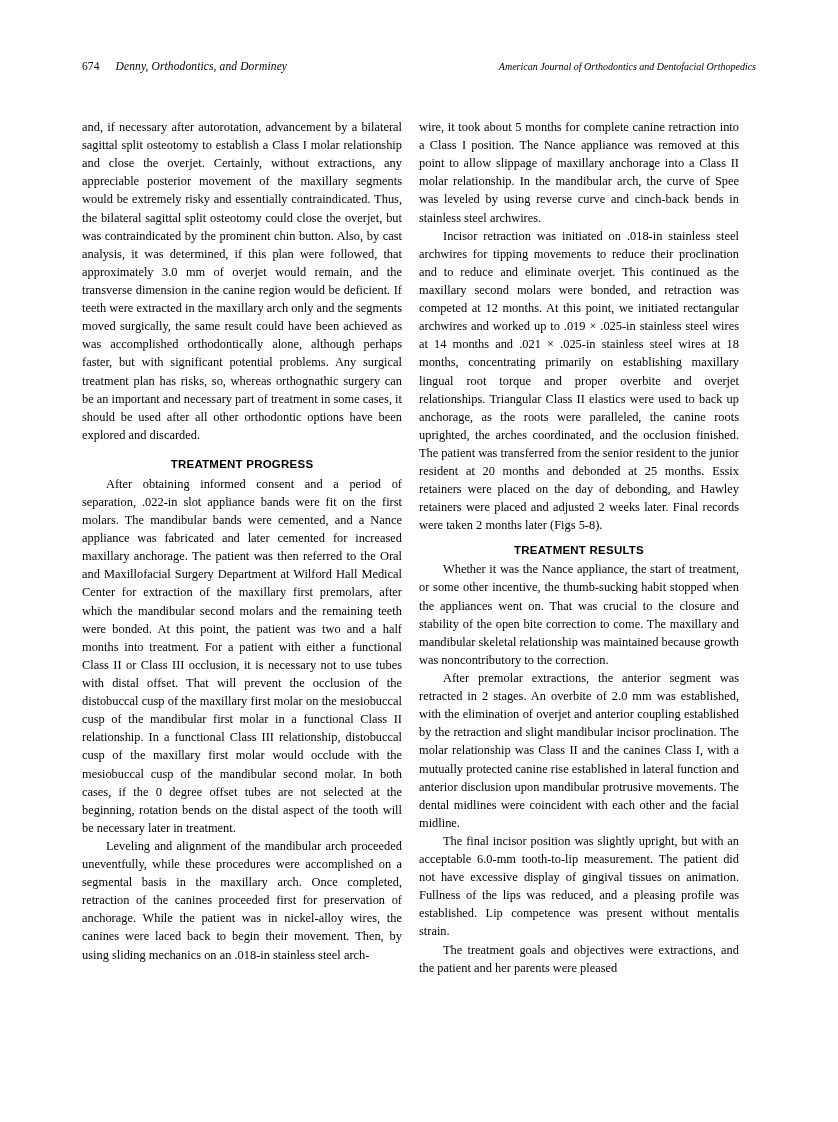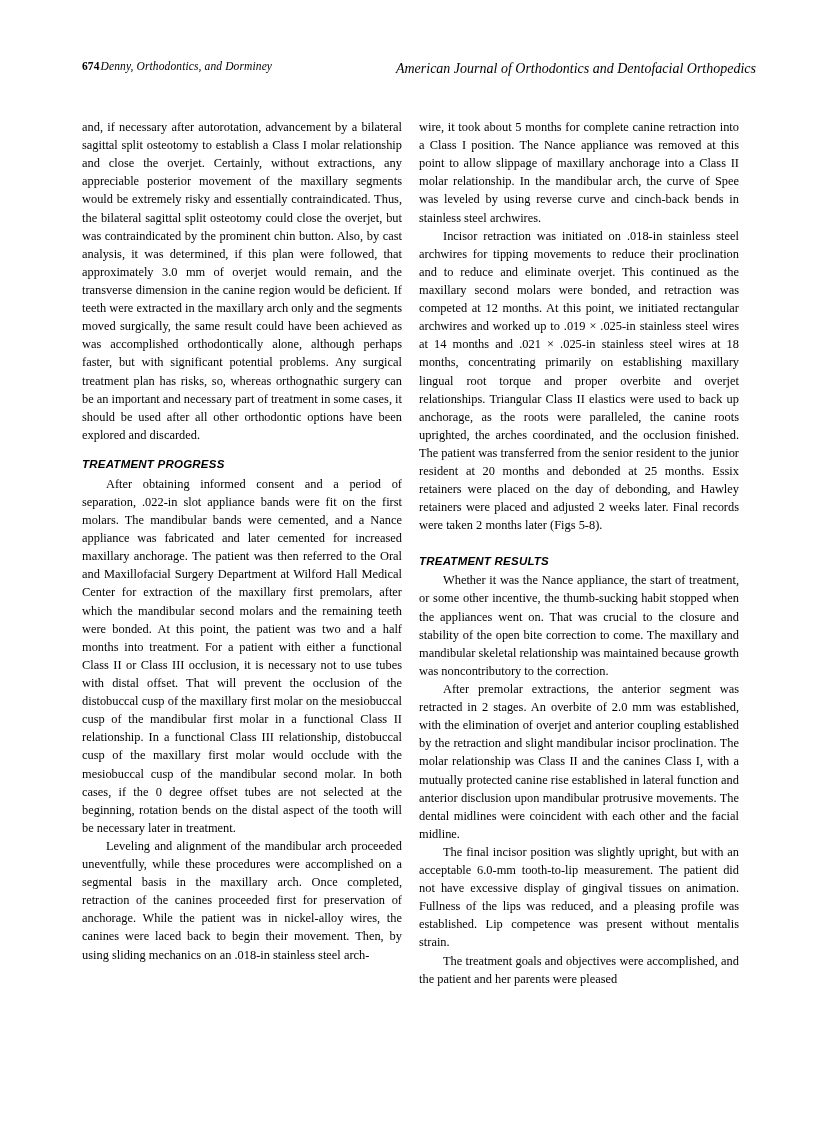--- a/index.html
+++ b/index.html
@@ -26,25 +26,25 @@
     justify-content: space-between;
     align-items: flex-start;
   }
   .header-left {
     font-size: 11.5px;
     font-style: italic;
     letter-spacing: 0.01em;
   }
   .header-left .pageno {
     font-style: normal;
-    font-weight: bold;
-    margin-right: 1px;
+    font-weight: normal;
+    margin-right: 16px;
   }
   .header-right {
-    font-size: 14px;
+    font-size: 10px;
     font-style: italic;
     text-align: right;
     line-height: 1.35;
   }
   .columns {
     position: absolute;
     top: 118px;
     left: 82px;
     right: 82px;
     display: flex;
@@ -64,26 +64,25 @@
   }
   .col p.noindent {
     text-indent: 0;
   }
   .section-head {
     margin: 12px 0 2px 0;
     font-family: "Liberation Sans", sans-serif;
     font-size: 11.5px;
     font-weight: bold;
     letter-spacing: 0.02em;
-    text-align: left;
+    text-align: center;
     text-indent: 0;
-    font-style: italic;
   }
   .section-head.tight {
-    margin-top: 18px;
+    margin-top: 7px;
   }
 </style>
 </head>
 <body>
 
 <div class="page">
 
   <div class="header">
     <div class="header-left">
       <span class="pageno">674</span><span>Denny, Orthodontics, and Dorminey</span>
@@ -102,17 +101,17 @@
       <p>Leveling and alignment of the mandibular arch proceeded uneventfully, while these procedures were accomplished on a segmental basis in the maxillary arch. Once completed, retraction of the canines proceeded first for preservation of anchorage. While the patient was in nickel-alloy wires, the canines were laced back to begin their movement. Then, by using sliding mechanics on an .018-in stainless steel arch-</p>
     </div>
 
     <div class="col">
       <p class="noindent">wire, it took about 5 months for complete canine retraction into a Class I position. The Nance appliance was removed at this point to allow slippage of maxillary anchorage into a Class II molar relationship. In the mandibular arch, the curve of Spee was leveled by using reverse curve and cinch-back bends in stainless steel archwires.</p>
       <p>Incisor retraction was initiated on .018-in stainless steel archwires for tipping movements to reduce their proclination and to reduce and eliminate overjet. This continued as the maxillary second molars were bonded, and retraction was competed at 12 months. At this point, we initiated rectangular archwires and worked up to .019 × .025-in stainless steel wires at 14 months and .021 × .025-in stainless steel wires at 18 months, concentrating primarily on establishing maxillary lingual root torque and proper overbite and overjet relationships. Triangular Class II elastics were used to back up anchorage, as the roots were paralleled, the canine roots uprighted, the arches coordinated, and the occlusion finished. The patient was transferred from the senior resident to the junior resident at 20 months and debonded at 25 months. Essix retainers were placed on the day of debonding, and Hawley retainers were placed and adjusted 2 weeks later. Final records were taken 2 months later (Figs 5-8).</p>
       <h2 class="section-head tight">TREATMENT RESULTS</h2>
       <p>Whether it was the Nance appliance, the start of treatment, or some other incentive, the thumb-sucking habit stopped when the appliances went on. That was crucial to the closure and stability of the open bite correction to come. The maxillary and mandibular skeletal relationship was maintained because growth was noncontributory to the correction.</p>
       <p>After premolar extractions, the anterior segment was retracted in 2 stages. An overbite of 2.0 mm was established, with the elimination of overjet and anterior coupling established by the retraction and slight mandibular incisor proclination. The molar relationship was Class II and the canines Class I, with a mutually protected canine rise established in lateral function and anterior disclusion upon mandibular protrusive movements. The dental midlines were coincident with each other and the facial midline.</p>
       <p>The final incisor position was slightly upright, but with an acceptable 6.0-mm tooth-to-lip measurement. The patient did not have excessive display of gingival tissues on animation. Fullness of the lips was reduced, and a pleasing profile was established. Lip competence was present without mentalis strain.</p>
-      <p>The treatment goals and objectives were accomplished, and the patient and her parents were pleased</p>
+      <p>The treatment goals and objectives were extractions, and the patient and her parents were pleased</p>
     </div>
 
   </div>
 </div>
 
 </body></html>

